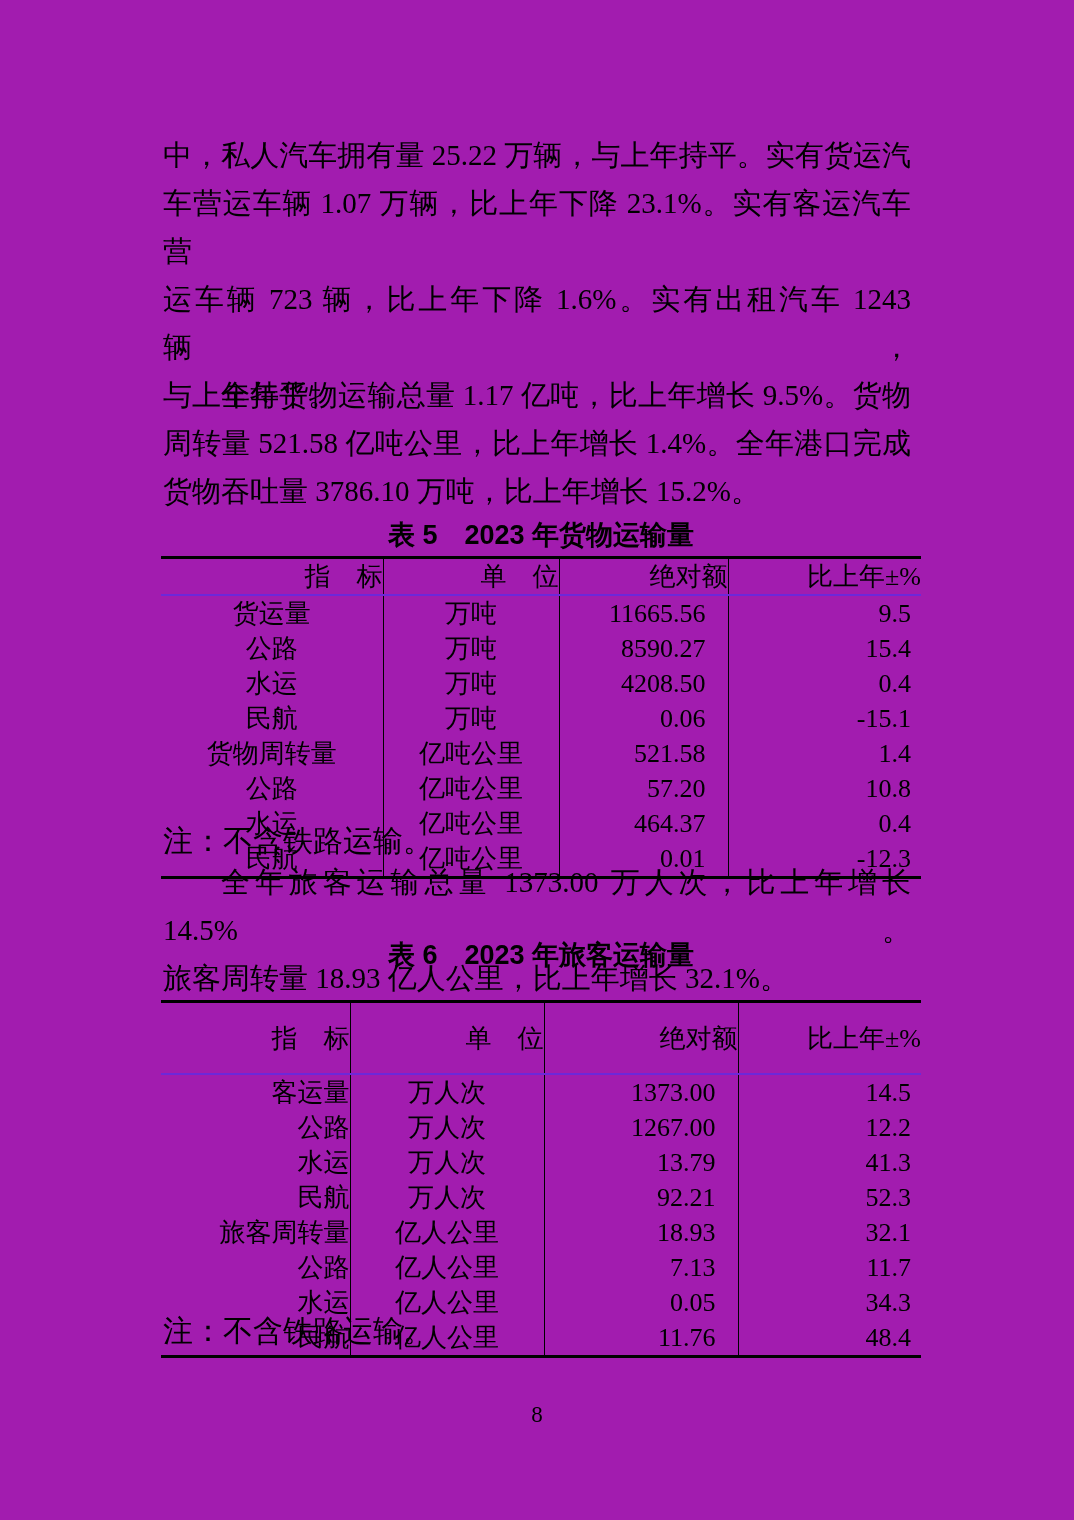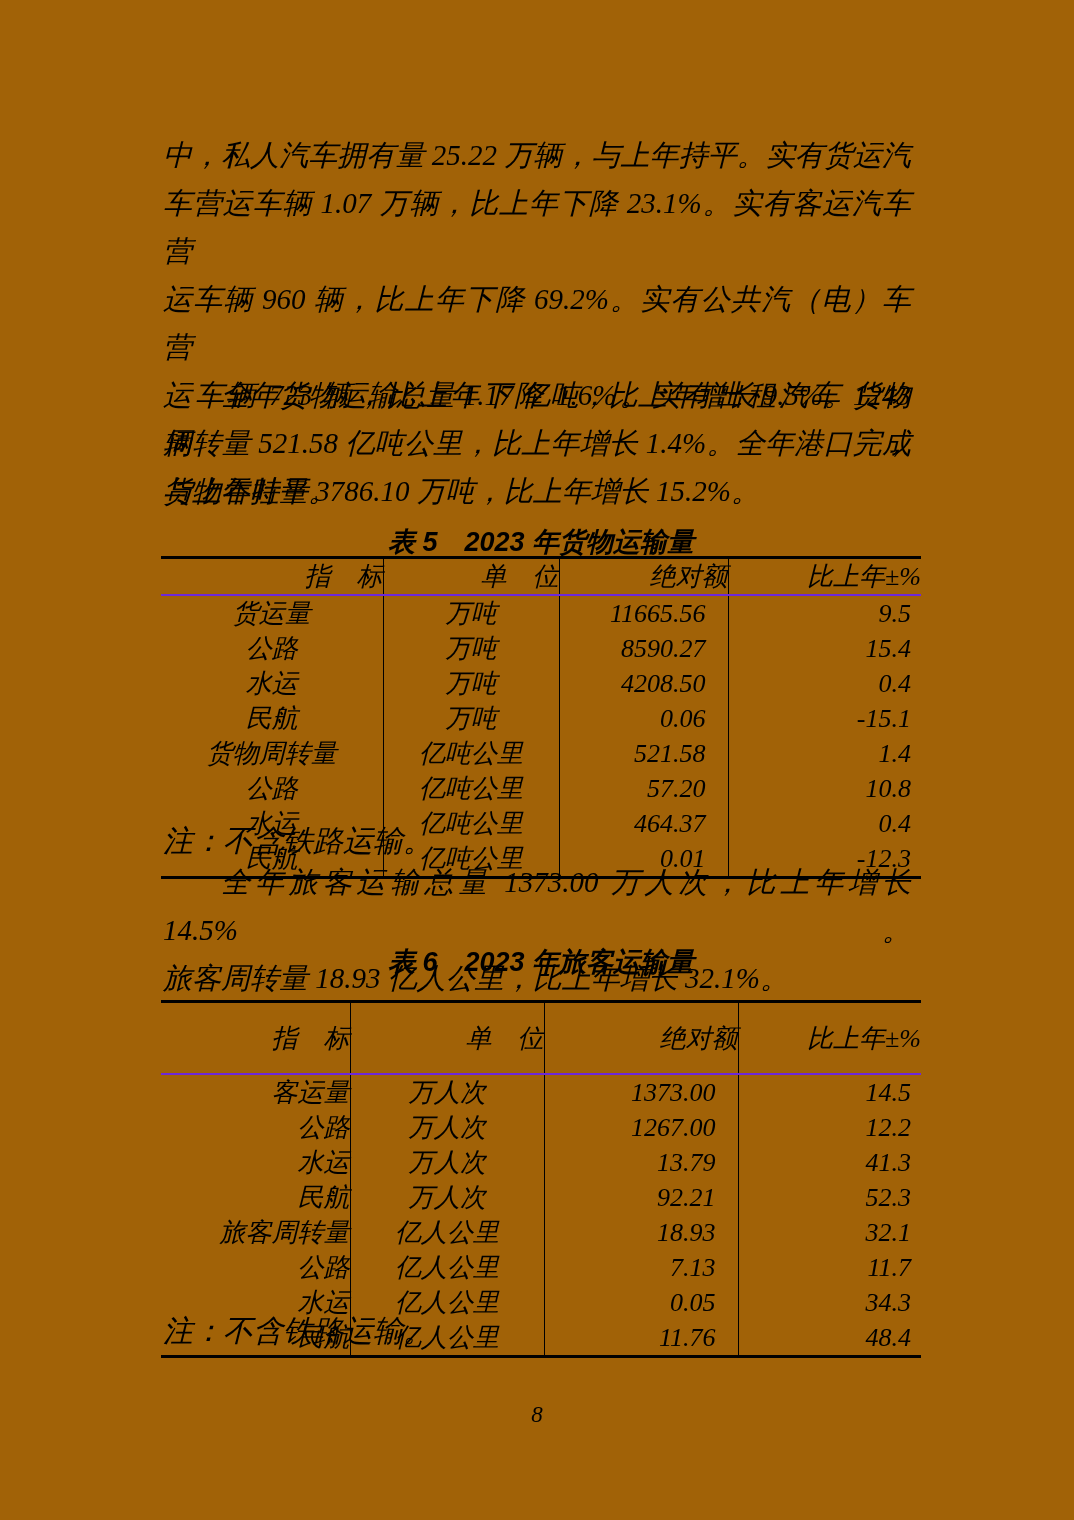--- a/index.html
+++ b/index.html
@@ -1,37 +1,36 @@
 <!DOCTYPE html>
 <html><head>
 <meta charset="utf-8">
 <style>
   html,body { margin:0; padding:0; background:#ffffff; }
   .page {
     position:relative;
     width:1074px; height:1520px;
-    background:#a16207;
+    background:#a21caf;
     color:#000000;
     font-family:"Liberation Serif","DejaVu Serif",serif;
     overflow:hidden;
-    font-style:italic;
   }
   .para {
     position:absolute; left:163px; width:748px;
     font-size:29px; line-height:48px;
   }
   .line { text-align:justify; text-align-last:justify; }
   .line.last { text-align-last:left; }
   .line.first-indent { text-indent:58px; }
 
   .tbl-title {
     position:absolute; left:161px; width:760px;
     text-align:center;
     font-family:"Liberation Sans","DejaVu Sans",sans-serif;
-    font-weight:bold; font-size:27px; line-height:30px;margin-top:7px;
+    font-weight:bold; font-size:27px; line-height:30px;
   }
   table.dtable {
     position:absolute; left:161px; width:760px;
     border-collapse:collapse; table-layout:fixed;
     border-top:3px solid #000; border-bottom:3px solid #000;
     font-size:26px;
   }
   table.dtable th {
     font-weight:normal; text-align:right;
     border-bottom:2px solid #6d28d9;
@@ -61,21 +60,20 @@
   }
 </style>
 </head>
 <body>
 
 <div class="page">
 
   <div class="para" style="top:131px">
       <div class="line">中，私人汽车拥有量 25.22 万辆，与上年持平。实有货运汽</div>
       <div class="line">车营运车辆 1.07 万辆，比上年下降 23.1%。实有客运汽车营</div>
-      <div class="line">运车辆 960 辆，比上年下降 69.2%。实有公共汽（电）车营</div>
       <div class="line">运车辆 723 辆，比上年下降 1.6%。实有出租汽车 1243 辆，</div>
       <div class="line last">与上年持平。</div>
     </div>
 
   <div class="para" style="top:371px">
       <div class="line first-indent">全年货物运输总量 1.17 亿吨，比上年增长 9.5%。货物</div>
       <div class="line">周转量 521.58 亿吨公里，比上年增长 1.4%。全年港口完成</div>
       <div class="line last">货物吞吐量 3786.10 万吨，比上年增长 15.2%。</div>
     </div>
 

